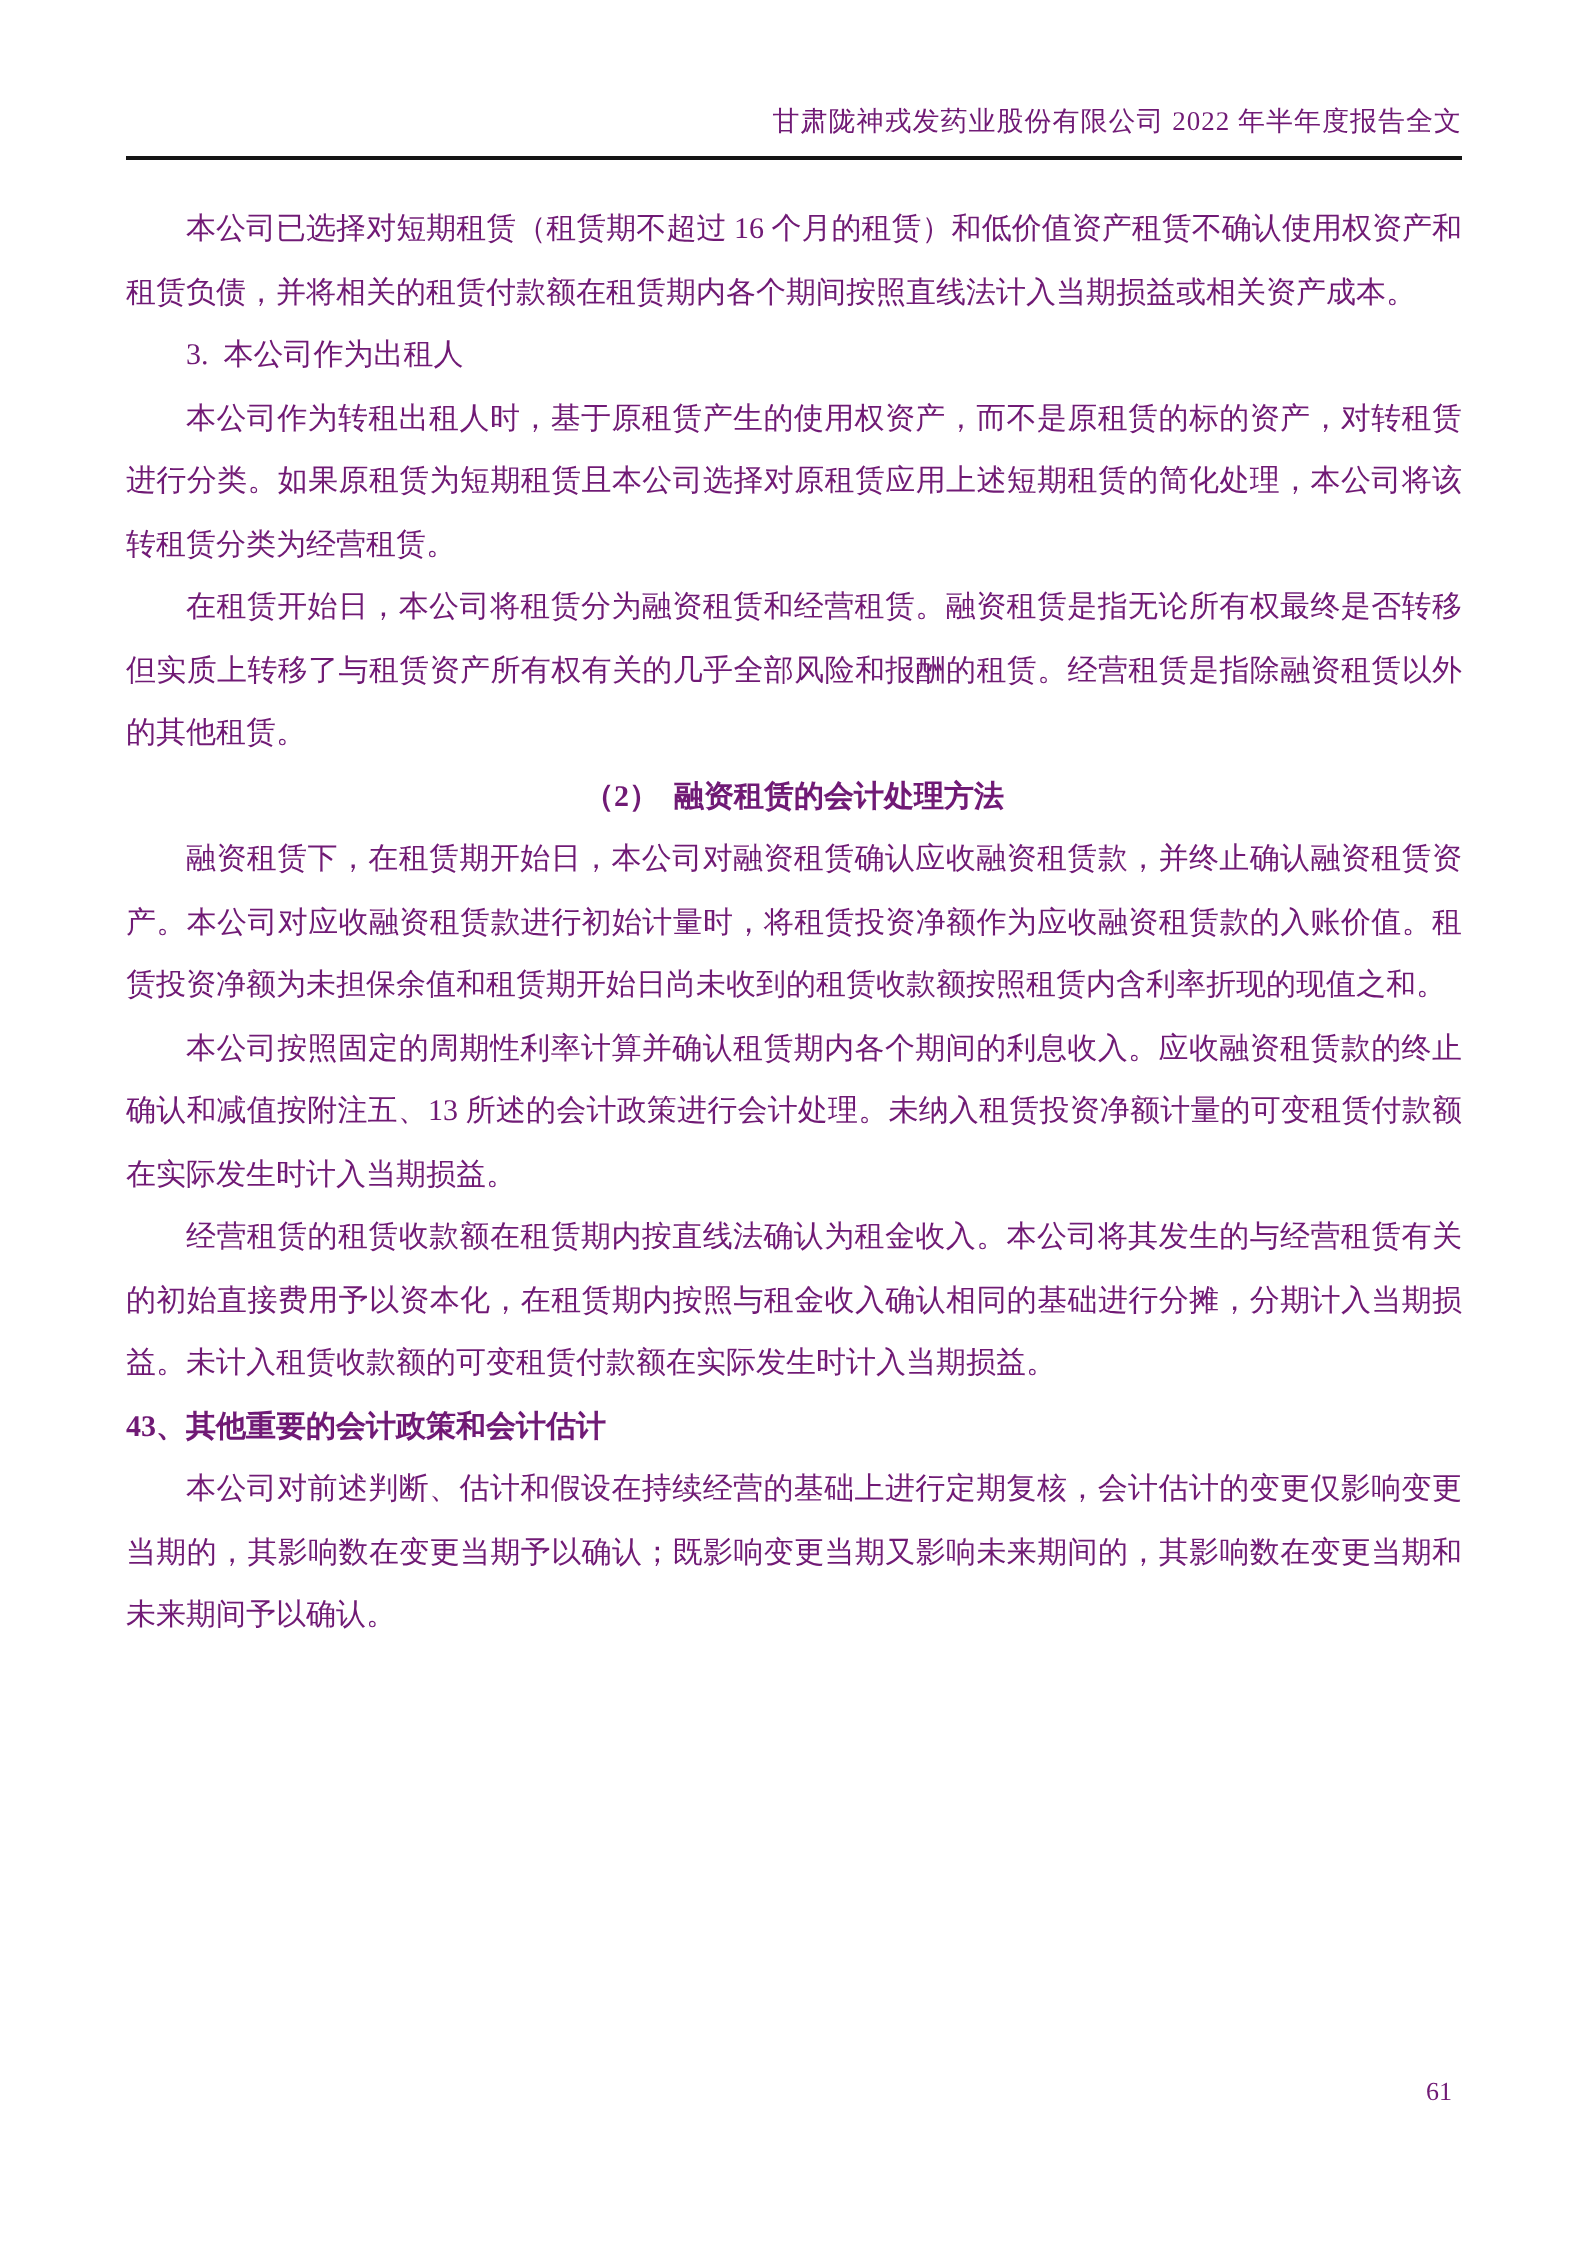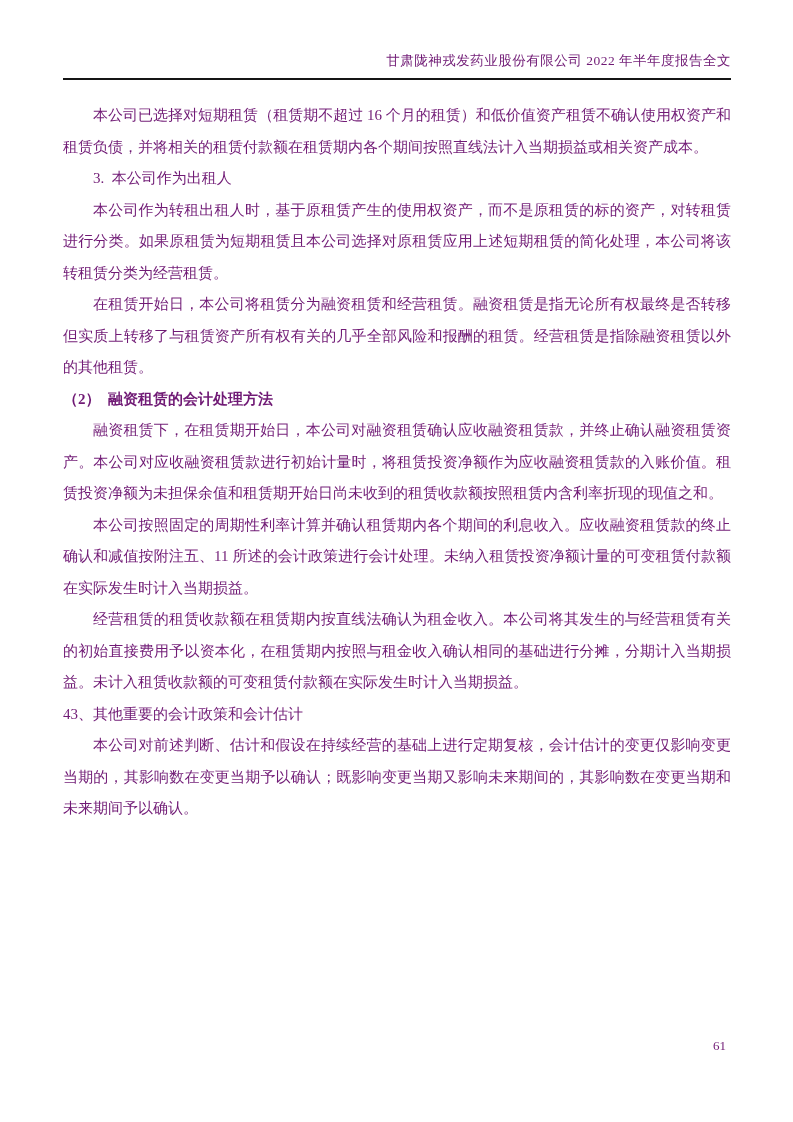--- a/index.html
+++ b/index.html
@@ -44,24 +44,24 @@
     text-indent: 2em;
   }
   .list-item {
     text-indent: 2em;
     white-space: pre-wrap;
   }
   .h-sub {
     font-weight: bold;
     margin: 8px 0;
     white-space: pre-wrap;
-    text-align: left;
+    text-align: center;
   }
   .h-main {
-    font-weight: normal;
+    font-weight: bold;
     margin: 13px 0;
     white-space: pre-wrap;
     text-align: left;
   }
   .footer {
     position: absolute;
     right: 67px;
     top: 1038px;
     font-size: 13px;
     line-height: 16px;
@@ -77,21 +77,21 @@
   </div>
 
   <div class="content" id="doc-body">
 
   <p class="para">本公司已选择对短期租赁（租赁期不超过 16 个月的租赁）和低价值资产租赁不确认使用权资产和租赁负债，并将相关的租赁付款额在租赁期内各个期间按照直线法计入当期损益或相关资产成本。</p>
       <p class="list-item">3.  本公司作为出租人</p>
       <p class="para">本公司作为转租出租人时，基于原租赁产生的使用权资产，而不是原租赁的标的资产，对转租赁进行分类。如果原租赁为短期租赁且本公司选择对原租赁应用上述短期租赁的简化处理，本公司将该转租赁分类为经营租赁。</p>
       <p class="para">在租赁开始日，本公司将租赁分为融资租赁和经营租赁。融资租赁是指无论所有权最终是否转移但实质上转移了与租赁资产所有权有关的几乎全部风险和报酬的租赁。经营租赁是指除融资租赁以外的其他租赁。</p>
       <p class="h-sub">（2）  融资租赁的会计处理方法</p>
       <p class="para">融资租赁下，在租赁期开始日，本公司对融资租赁确认应收融资租赁款，并终止确认融资租赁资产。本公司对应收融资租赁款进行初始计量时，将租赁投资净额作为应收融资租赁款的入账价值。租赁投资净额为未担保余值和租赁期开始日尚未收到的租赁收款额按照租赁内含利率折现的现值之和。</p>
-      <p class="para">本公司按照固定的周期性利率计算并确认租赁期内各个期间的利息收入。应收融资租赁款的终止确认和减值按附注五、11 所述的会计政策进行会计处理。未纳入租赁投资净额计量的可变租赁付款额在实际发生时计入当期损益。</p>
+      <p class="para">本公司按照固定的周期性利率计算并确认租赁期内各个期间的利息收入。应收融资租赁款的终止确认和减值按附注五、13 所述的会计政策进行会计处理。未纳入租赁投资净额计量的可变租赁付款额在实际发生时计入当期损益。</p>
       <p class="para">经营租赁的租赁收款额在租赁期内按直线法确认为租金收入。本公司将其发生的与经营租赁有关的初始直接费用予以资本化，在租赁期内按照与租金收入确认相同的基础进行分摊，分期计入当期损益。未计入租赁收款额的可变租赁付款额在实际发生时计入当期损益。</p>
       <p class="h-main">43、其他重要的会计政策和会计估计</p>
       <p class="para">本公司对前述判断、估计和假设在持续经营的基础上进行定期复核，会计估计的变更仅影响变更当期的，其影响数在变更当期予以确认；既影响变更当期又影响未来期间的，其影响数在变更当期和未来期间予以确认。</p>
     </div>
 
   <div class="footer">
     <span class="page-num">61</span>
   </div>
 
 </div>

